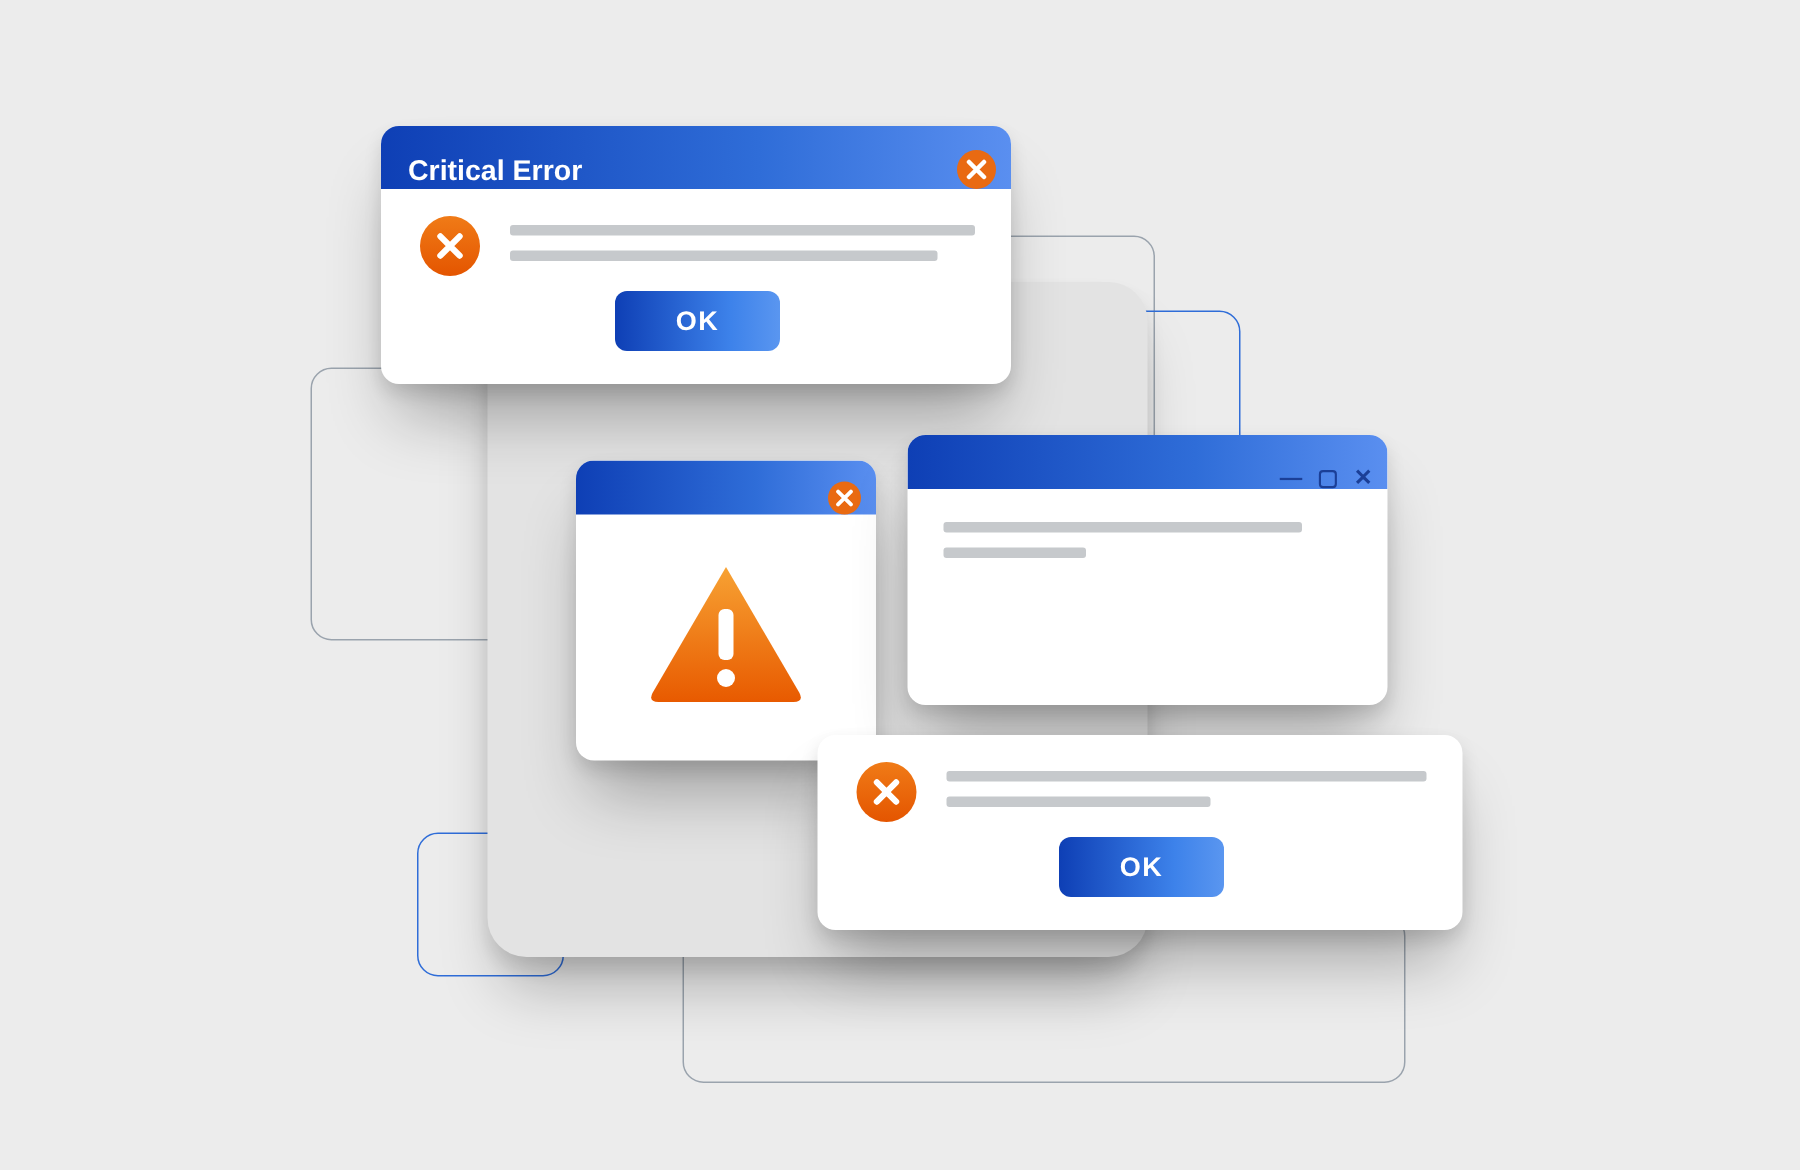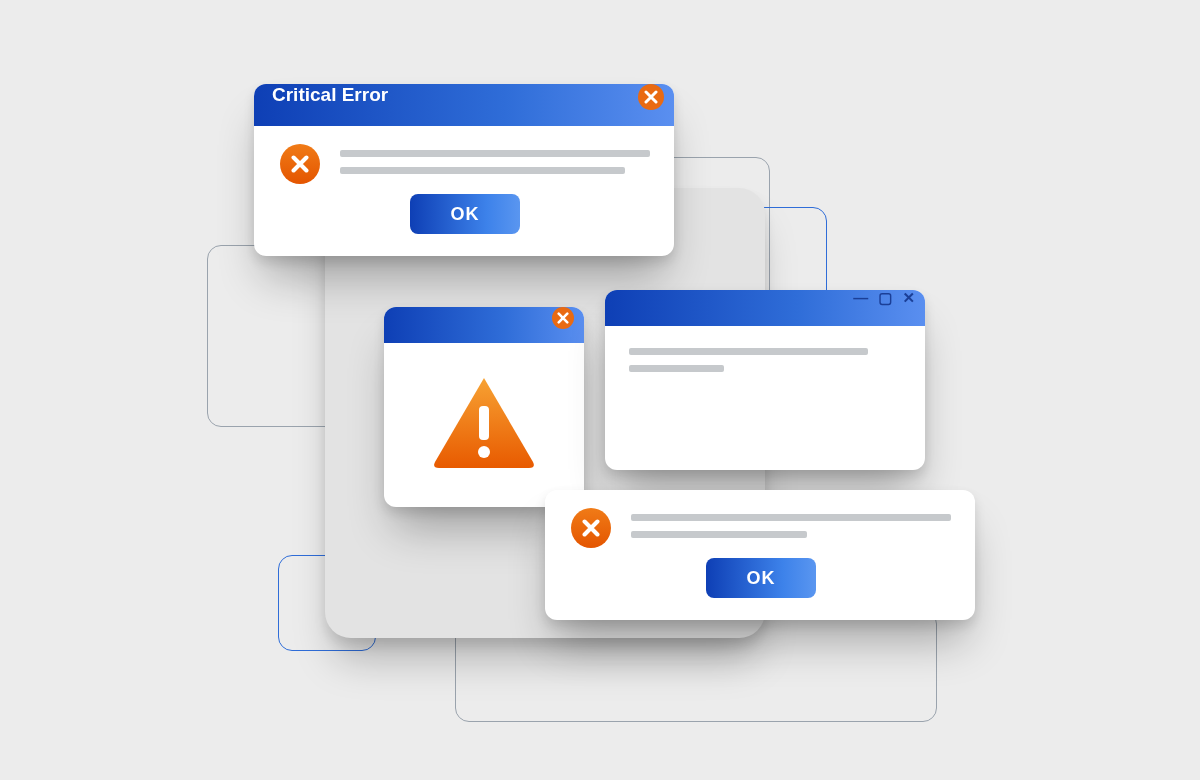--- a/index.html
+++ b/index.html
@@ -11,21 +11,21 @@
 
   
   .grey-card{position:absolute;background:#e3e3e3;border-radius:26px;
     box-shadow:0 30px 40px -10px rgba(0,0,0,.25), 0 8px 12px rgba(0,0,0,.10)}
 
   
   .dlg{position:absolute;background:#fff;border-radius:12px;
     box-shadow:0 30px 45px -10px rgba(0,0,0,.30), 0 6px 12px rgba(0,0,0,.12);
     overflow:hidden}
   .titlebar{height:42px;background:linear-gradient(90deg,#0e3fb5 0%,#2f6dd8 60%,#5a8ff0 100%);
-    display:flex;align-items:flex-start;justify-content:space-between;padding:0 10px 0 18px;
+    display:flex;align-items:flex-end;justify-content:space-between;padding:0 10px 0 18px;
     color:#fff;font-weight:700;font-size:19px}
   .titlebar .win-ctrls{display:flex;gap:10px;align-items:center;color:#1b3f97;font-weight:700}
   .win-ctrls span{font-size:15px;line-height:1}
   .close-circ{width:26px;height:26px;border-radius:50%;background:#e96a12;display:flex;align-items:center;justify-content:center;flex:0 0 auto}
   .close-circ svg{display:block}
 
   .body{padding:18px 24px 22px 26px}
   .row{display:flex;align-items:flex-start;gap:20px}
   .err-icon{width:40px;height:40px;border-radius:50%;background:linear-gradient(180deg,#f07b17,#e45500);display:flex;align-items:center;justify-content:center;flex:0 0 auto}
   .lines{flex:1;padding-top:6px}

